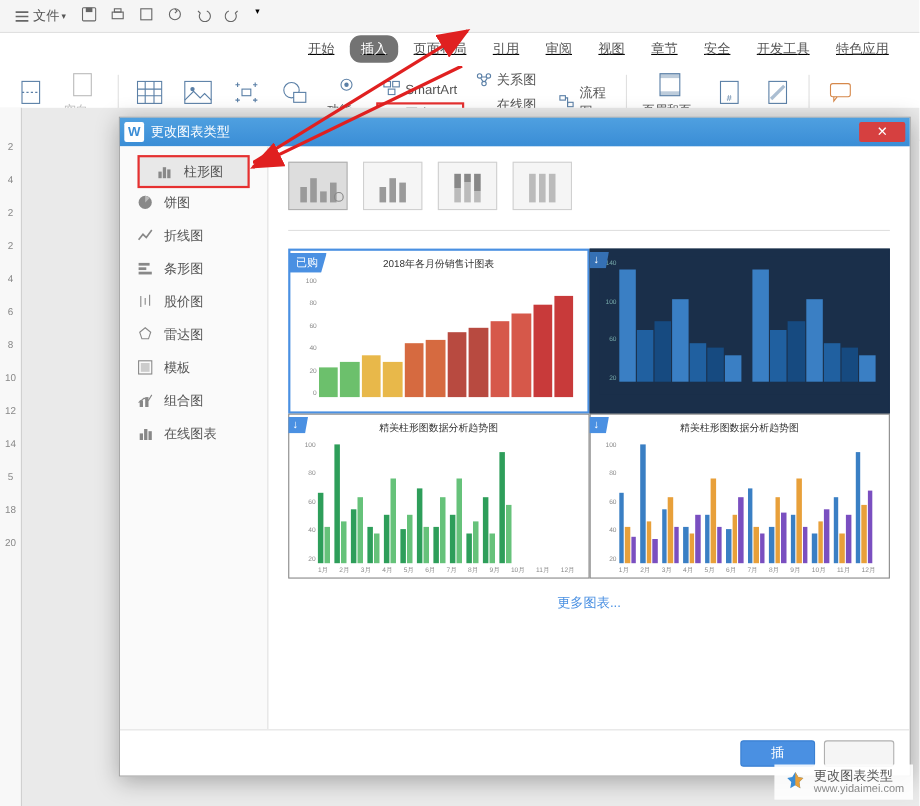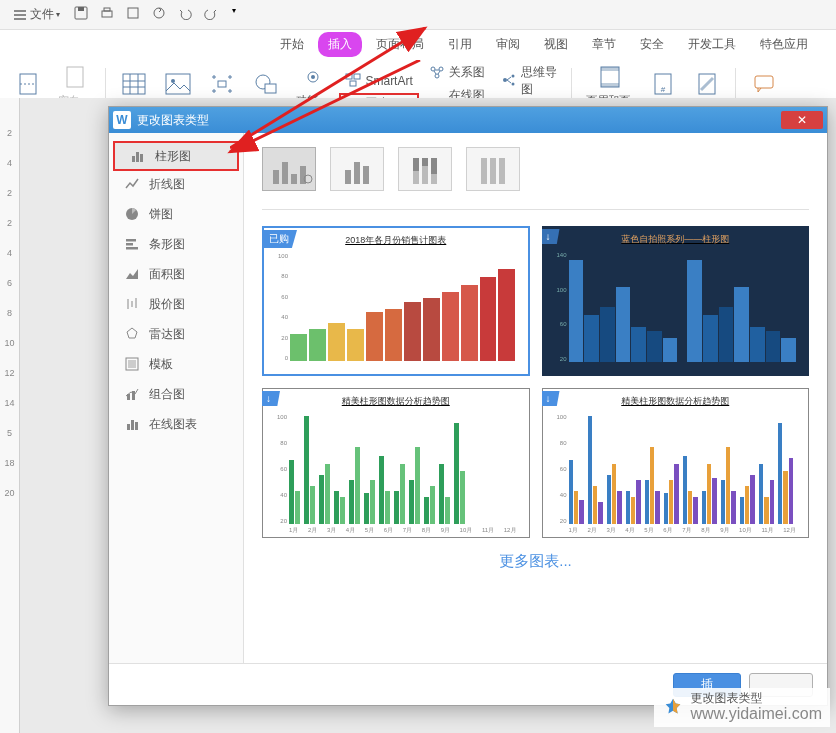--- a/index.html
+++ b/index.html
@@ -6,23 +6,23 @@
   body { font-family: "Microsoft YaHei", sans-serif; font-size: 12px; background: #fff; width: 836px; height: 733px; overflow: hidden; position: relative; }
   
   
   .top-bar { height: 30px; background: #f5f5f5; display: flex; align-items: center; padding: 0 8px; border-bottom: 1px solid #e0e0e0; }
   .menu-btn { display: flex; align-items: center; padding: 4px 6px; cursor: pointer; color: #555; }
   .menu-btn svg { margin-right: 4px; }
   .top-icons { display: flex; gap: 12px; margin-left: 8px; }
   .top-icon { color: #666; cursor: pointer; }
   
   
-  .tab-row { height: 28px; display: flex; align-items: center; padding-left: 270px; gap: 4px; background: #fff; }
+  .tab-row { height: 28px; display: flex; align-items: center; padding-left: 270px; gap: 4px; background: #fff; text-decoration: underline; }
   .tab { padding: 4px 10px; color: #555; cursor: pointer; font-size: 12px; }
-  .tab.active { background: #d946ef; color: #fff; border-radius: 10px; }
+  .tab.active { background: #737373; color: #fff; border-radius: 10px; }
   
   
   .ribbon { height: 70px; background: #fff; border-bottom: 1px solid #d0d0d0; display: flex; align-items: center; padding: 4px 8px; gap: 4px; position: relative; }
   .rib-group { display: flex; flex-direction: column; align-items: center; padding: 2px 6px; cursor: pointer; }
   .rib-group .ricon { width: 28px; height: 28px; display: flex; align-items: center; justify-content: center; color: #5a7fa6; }
   .rib-group .rlabel { font-size: 11px; color: #555; margin-top: 2px; display: flex; align-items: center; }
   .rib-sep { width: 1px; height: 50px; background: #e0e0e0; margin: 0 4px; }
   .rib-two { display: flex; flex-direction: column; gap: 2px; }
   .rib-small { display: flex; align-items: center; padding: 2px 6px; cursor: pointer; color: #555; font-size: 12px; gap: 4px; }
   .rib-small .ricon { width: 16px; height: 16px; color: #5a7fa6; }
@@ -34,61 +34,61 @@
   .ruler-v span { height: 30px; text-align: center; }
   
   
   .dialog { position: absolute; top: 106px; left: 108px; width: 720px; height: 600px; background: #fff; border: 1px solid #a0a0a0; box-shadow: 0 4px 20px rgba(0,0,0,0.3); display: flex; flex-direction: column; }
   .dlg-title { height: 26px; background: linear-gradient(#4fa0e0, #3a8dd6); color: #fff; display: flex; align-items: center; padding: 0 4px; font-size: 12px; }
   .dlg-title .t-icon { width: 18px; height: 18px; background: #fff; color: #3a8dd6; border-radius: 2px; display: flex; align-items: center; justify-content: center; margin-right: 6px; font-weight: bold; }
   .dlg-close { margin-left: auto; width: 42px; height: 18px; background: #d64040; color: #fff; display: flex; align-items: center; justify-content: center; border-radius: 2px; cursor: pointer; font-size: 12px; }
   .dlg-body { flex: 1; display: flex; overflow: hidden; }
   .dlg-sidebar { width: 135px; background: #fafafa; border-right: 1px solid #e0e0e0; padding-top: 10px; }
   .side-item { height: 30px; display: flex; align-items: center; padding: 0 16px; cursor: pointer; color: #555; gap: 8px; font-size: 12px; }
-  .side-item.selected { background: #e8e8e8; border: 2px solid #e63030; margin: -2px 4px; position: relative; z-index: 2; }
+  .side-item.selected { background: #e8e8e8; border: 2px solid #e63030; margin: -2px 16px; position: relative; z-index: 2; }
   .side-item .sicon { width: 16px; height: 14px; color: #888; flex-shrink: 0; }
   .dlg-main { flex: 1; padding: 14px 18px; overflow: auto; display: flex; flex-direction: column; }
   
   
   .subtype-row { display: flex; gap: 14px; margin-bottom: 10px; }
   .subtype { width: 54px; height: 44px; border: 1px solid #d0d0d0; background: #f5f5f5; display: flex; align-items: flex-end; justify-content: center; gap: 3px; padding-bottom: 6px; cursor: pointer; }
   .subtype.sel { background: #ddd; border-color: #b0b0b0; }
   .subtype .bar { width: 6px; background: #9a9a9a; }
   .hr { border: none; border-top: 1px solid #e0e0e0; margin: 8px 0 16px; }
   
   
-  .preview-grid { display: grid; grid-template-columns: 1fr 1fr; gap: 12px; text-decoration: underline; }
+  .preview-grid { display: grid; grid-template-columns: 1fr 1fr; gap: 0; }
   .preview { border: 1px solid #888; position: relative; height: 150px; padding: 6px 8px 4px; }
   .preview.sel { border: 2px solid #4a90e2; }
   .badge { position: absolute; top: 2px; left: -1px; background: #4a90e2; color: #fff; font-size: 10px; padding: 2px 8px 2px 6px; clip-path: polygon(0 0, 100% 0, 85% 100%, 0 100%); z-index: 2; }
   .badge.dark { background: #3570b4; }
   .badge.arrow { width: 18px; padding: 2px 4px; }
   .p-title { font-size: 9px; text-align: center; color: #333; margin-bottom: 2px; }
   .chart-area { position: relative; height: calc(100% - 12px); }
   .chart-area.dark { background: #1a2f4a; }
   .chart-area .bars { position: absolute; bottom: 12px; left: 18px; right: 4px; top: 4px; display: flex; align-items: flex-end; gap: 2px; }
   .chart-area .yaxis { position: absolute; left: 0; bottom: 12px; top: 4px; width: 16px; display: flex; flex-direction: column; justify-content: space-between; font-size: 6px; color: #888; text-align: right; }
   .chart-area .xaxis { position: absolute; bottom: 0; left: 18px; right: 4px; height: 10px; display: flex; justify-content: space-between; font-size: 6px; color: #888; }
   .chart-area .gbar { flex: 1; }
   .chart-area.dark .yaxis, .chart-area.dark .xaxis { color: #7aa; }
   
-  .more-link { text-align: center; color: #4a90e2; font-size: 15px; margin-top: 14px; cursor: pointer; }
+  .more-link { text-align: center; color: #4a90e2; font-size: 12px; margin-top: 14px; cursor: pointer; }
   
   .dlg-footer { height: 42px; border-top: 1px solid #e0e0e0; display: flex; justify-content: flex-end; align-items: center; padding: 0 14px; gap: 8px; }
   .dlg-btn { min-width: 64px; height: 24px; border: 1px solid #b0b0b0; background: #f5f5f5; border-radius: 3px; cursor: pointer; font-size: 12px; color: #555; overflow: hidden; }
   .dlg-btn.primary { background: #4a90e2; color: #fff; border-color: #3a80d2; width: 68px; }
   
   
   .arrow { position: absolute; z-index: 50; pointer-events: none; }
   
   
   .wm { position: absolute; bottom: 6px; right: 6px; display: flex; align-items: center; gap: 6px; font-size: 12px; color: #555; background: rgba(255,255,255,0.9); padding: 4px 8px; }
   .wm .wlogo { width: 22px; height: 22px; }
   .wm .wtxt { display: flex; flex-direction: column; line-height: 1.1; }
-  .wm .wurl { font-size: 16px; color: #888; }
+  .wm .wurl { font-size: 10px; color: #888; }
   
   .caret { font-size: 8px; margin-left: 2px; }
 </style>
 </head>
 <body>
 
 <div class="top-bar">
   <div class="menu-btn">
     <svg width="12" height="10">
         <path d="M0 1h12M0 5h12M0 9h12" stroke="#666" stroke-width="1.5"></path>
@@ -257,29 +257,20 @@
             <rect x="2" y="7" width="3" height="6" fill="#d0a040"></rect>
             <rect x="6" y="3" width="3" height="10" fill="#d0a040"></rect>
             <rect x="10" y="5" width="3" height="8" fill="#d0a040"></rect>
           </svg></span>
       <span>在线图表</span>
     </div>
   </div>
   <div class="rib-two">
     <div class="rib-small">
       <span class="ricon"><svg width="16" height="14">
-            <circle cx="4" cy="7" r="2" fill="#5a7fa6"></circle>
-            <circle cx="12" cy="3" r="1.5" fill="#5a7fa6"></circle>
-            <circle cx="12" cy="11" r="1.5" fill="#5a7fa6"></circle>
-            <path d="M6 7l4-3M6 7l4 3" stroke="#5a7fa6"></path>
-          </svg></span>
-      <span>思维导图</span>
-    </div>
-    <div class="rib-small">
-      <span class="ricon"><svg width="16" height="14">
             <rect x="2" y="2" width="5" height="4" fill="none" stroke="#5a7fa6"></rect>
             <rect x="9" y="8" width="5" height="4" fill="none" stroke="#5a7fa6"></rect>
             <path d="M7 4h2v6" stroke="#5a7fa6" fill="none"></path>
           </svg></span>
       <span>流程图</span>
     </div>
   </div>
   <div class="rib-sep"></div>
   <div class="rib-group">
     <div class="ricon">
@@ -365,44 +356,38 @@
         <div class="side-item selected">
           <span class="sicon"><svg width="14" height="14">
               <rect x="1" y="7" width="3" height="6" fill="#888"></rect>
               <rect x="5" y="3" width="3" height="10" fill="#888"></rect>
               <rect x="9" y="5" width="3" height="8" fill="#888"></rect>
             </svg></span>
           <span>柱形图</span>
         </div>
         <div class="side-item">
           <span class="sicon"><svg width="14" height="14">
-              <path d="M1 11l4-5 3 3 5-7" fill="none" stroke="#888" stroke-width="1.5"></path>
-            </svg></span>
-          <span>折线图</span>
-        </div>
-        <div class="side-item">
-          <span class="sicon"><svg width="14" height="14">
               <circle cx="7" cy="7" r="6" fill="#888"></circle>
               <path d="M7 7V1a6 6 0 014 2z" fill="#bbb"></path>
             </svg></span>
           <span>饼图</span>
+        </div>
+        <div class="side-item">
+          <span class="sicon"><svg width="14" height="14">
+              <path d="M1 11l4-5 3 3 5-7" fill="none" stroke="#888" stroke-width="1.5"></path>
+            </svg></span>
+          <span>折线图</span>
         </div>
         <div class="side-item">
           <span class="sicon"><svg width="14" height="14">
               <rect x="1" y="2" width="10" height="2.5" fill="#888"></rect>
               <rect x="1" y="6" width="7" height="2.5" fill="#888"></rect>
               <rect x="1" y="10" width="12" height="2.5" fill="#888"></rect>
             </svg></span>
           <span>条形图</span>
-        </div>
-        <div class="side-item">
-          <span class="sicon"><svg width="14" height="14">
-              <path d="M1 12l4-6 3 3 5-7v10H1z" fill="#888"></path>
-            </svg></span>
-          <span>面积图</span>
         </div>
         <div class="side-item">
           <span class="sicon"><svg width="14" height="14">
               <line x1="3" y1="2" x2="3" y2="12" stroke="#888"></line>
               <line x1="7" y1="4" x2="7" y2="10" stroke="#888"></line>
               <line x1="11" y1="1" x2="11" y2="11" stroke="#888"></line>
             </svg></span>
           <span>股价图</span>
         </div>
         <div class="side-item">
@@ -489,21 +474,20 @@
                 <div class="gbar" style="height: 64%; background: rgb(214, 88, 74);"></div>
                 <div class="gbar" style="height: 70%; background: rgb(214, 88, 74);"></div>
                 <div class="gbar" style="height: 78%; background: rgb(200, 58, 58);"></div>
                 <div class="gbar" style="height: 85%; background: rgb(200, 58, 58);"></div>
               </div>
           </div>
         </div>
 
         <div class="preview" style="background:#1a2f4a;border-color:#1a2f4a">
           <div class="badge dark arrow">↓</div>
-          <div class="p-title" style="color:#e0a060">蓝色自拍照系列——柱形图</div>
           <div class="chart-area dark">
             <div class="yaxis">
                 <span>140</span>
                 <span>100</span>
                 <span>60</span>
                 <span>20</span>
               </div>
             <div class="bars" id="bars2" style="gap:1px">
                 <div class="gbar" style="height: 92.8571%; background: rgb(58, 127, 196);"></div>
                 <div class="gbar" style="height: 42.8571%; background: rgb(32, 96, 160);"></div>

